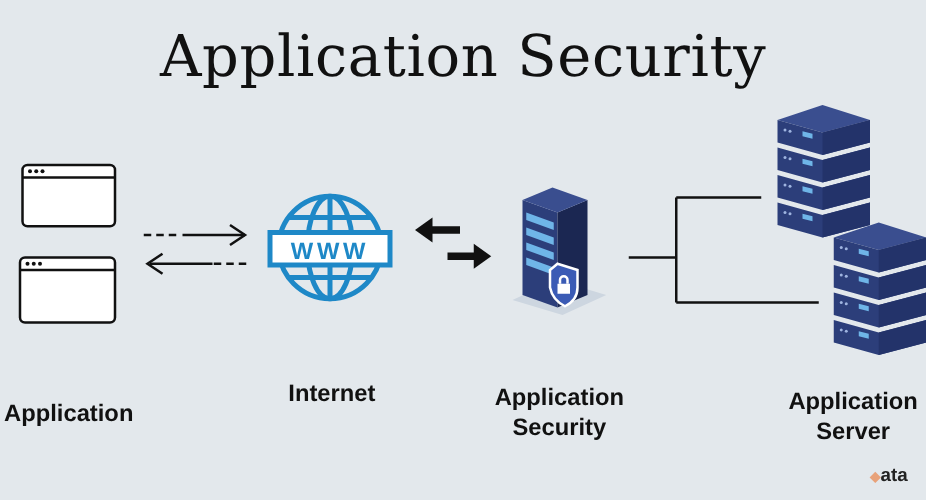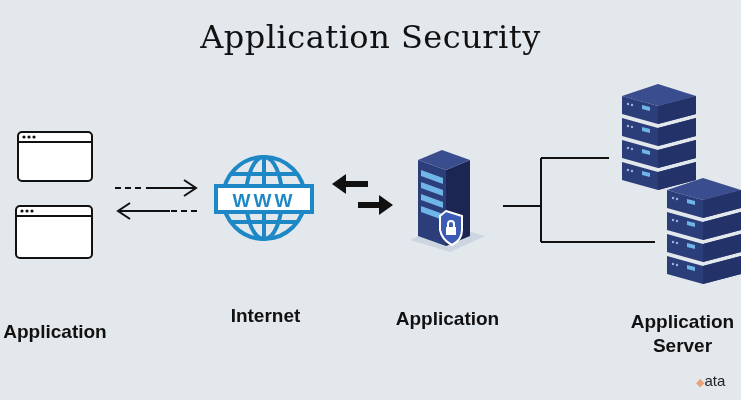--- a/index.html
+++ b/index.html
@@ -1,20 +1,20 @@
 <!DOCTYPE html>
 <html><head>
 <meta charset="utf-8">
 <style>
   html, body { margin:0; padding:0; }
   body { width:741px; height:400px; background:#e3e8ec; position:relative; overflow:hidden; font-family:"Liberation Sans", sans-serif; }
-  .title { position:absolute; left:0; width:741px; top:18px; text-align:center; font-family:"DejaVu Serif", serif; font-size:32px; color:#111; letter-spacing:0.5px; }
+  .title { position:absolute; left:0; width:741px; top:18px; text-align:center; font-family:"DejaVu Serif", serif; font-size:46px; color:#111; letter-spacing:0.5px; }
   .label { position:absolute; text-align:center; font-weight:bold; font-size:19px; color:#111; line-height:24px; }
   svg.diagram { position:absolute; left:0; top:0; }
-  .brand { position:absolute; left:696px; top:372px; font-size:15px; color:#222; font-weight:normal; }
+  .brand { position:absolute; left:696px; top:372px; font-size:15px; color:#222; font-weight:bold; }
 </style>
 </head>
 <body>
 
 <div class="title">Application Security</div>
 
 <svg class="diagram" width="741" height="400">
 
   <g>
     <g>
@@ -141,20 +141,21 @@
         <circle cx="673" cy="198" r="1.2" fill="#9fb4e0"></circle>
         <circle cx="677" cy="199" r="1.2" fill="#9fb4e0"></circle>
       </g>
     </g>
 </svg>
 
 <div class="label" style="left:0;width:110px;top:320px;">Application</div>
 <div class="label" style="left:218px;width:95px;top:304px;">Internet</div>
 <div class="label" style="left:385px;width:125px;top:307px;">
   <div>Application</div>
+  <div>Security</div>
 </div>
 <div class="label" style="left:620px;width:125px;top:310px;">
   <div>Application</div>
   <div>Server</div>
 </div>
 
 <div class="brand">
   <span style="color:#e8a27a;font-size:11px;">◆</span><span>ata</span>
 </div>
 

